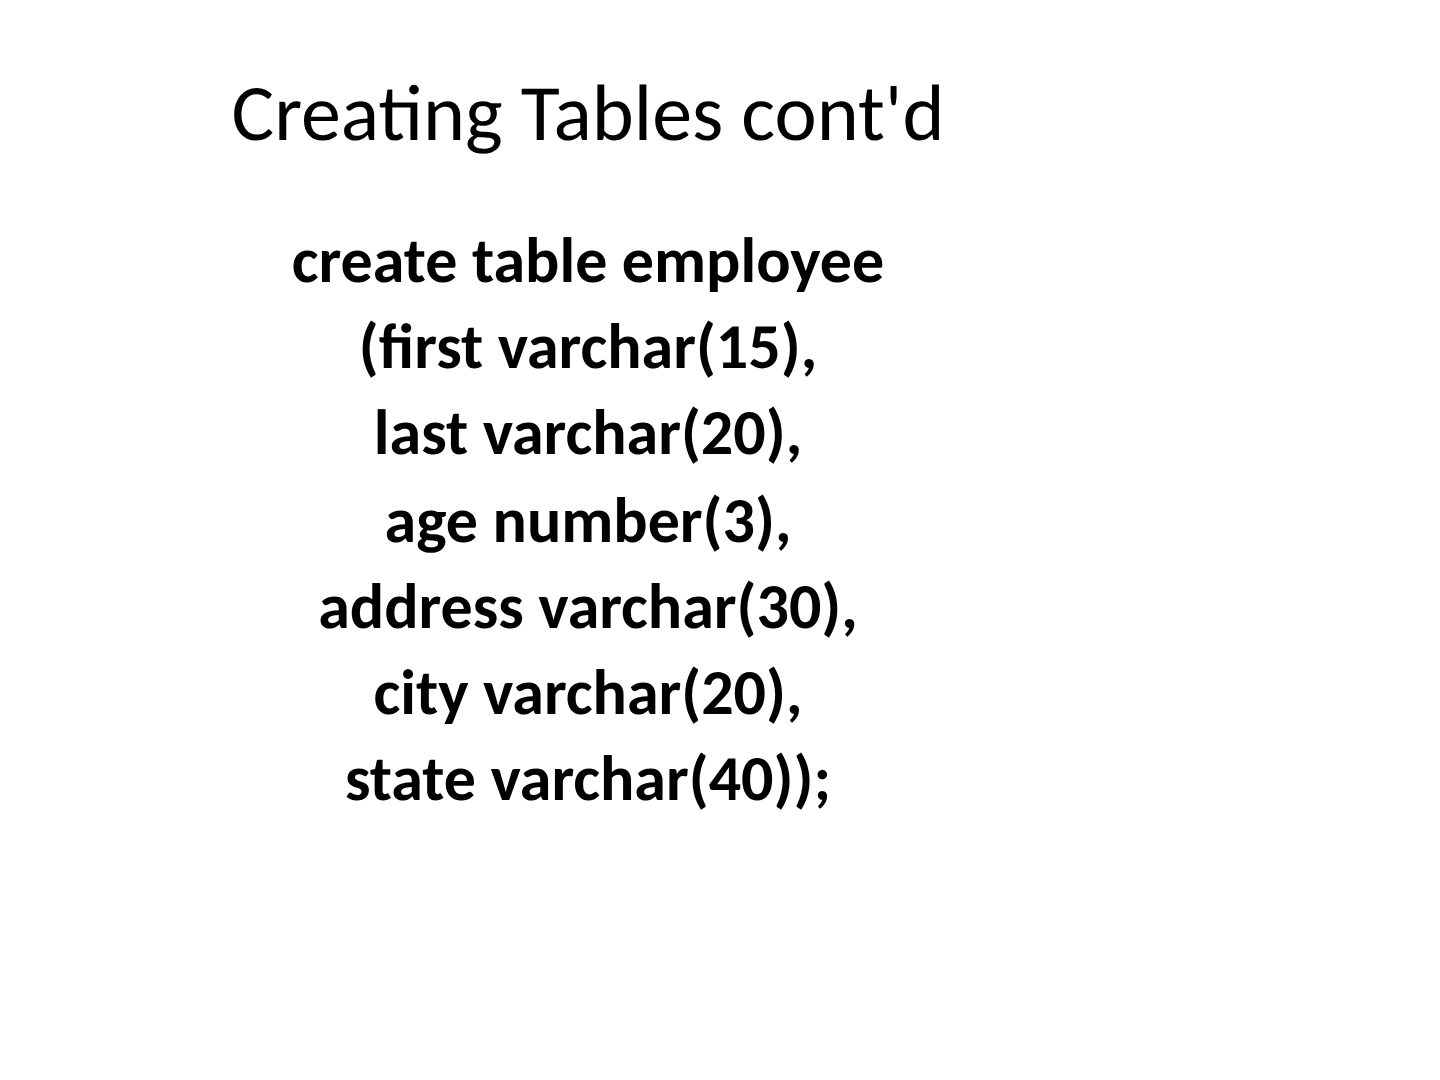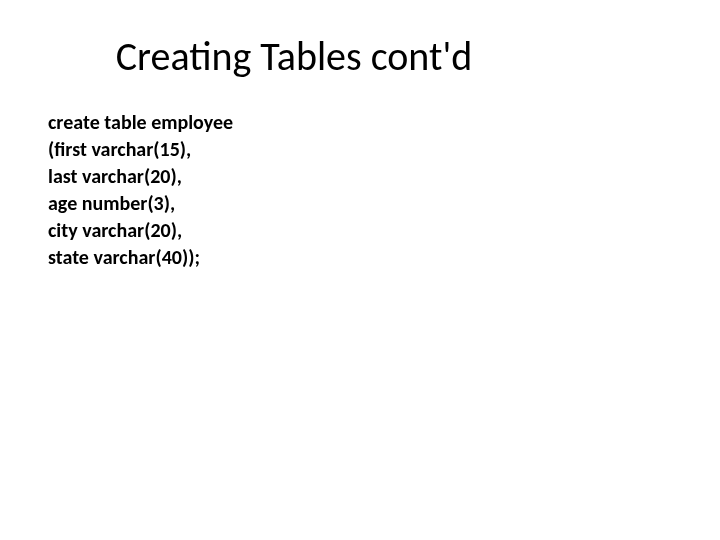--- a/index.html
+++ b/index.html
@@ -24,34 +24,36 @@
     text-align: center;
     margin: 8px 0 28px 0;
     letter-spacing: 0px;
   }
   .intro {
     font-size: 24px;
     font-weight: 400;
     margin: 0 0 36px 0;
   }
   .code-block {
-    font-size: 20px;
+    font-size: 32px;
     font-weight: 700;
     line-height: 1.35;
+    text-align: center;
   }
   .code-line {
     display: block;
   }
 </style>
 </head>
 <body>
 
 <div class="slide">
   <h1 class="title">Creating Tables cont'd</h1>
   <div class="code-block">
     <span class="code-line">create table employee</span>
     <span class="code-line">(first varchar(15),</span>
     <span class="code-line">last varchar(20),</span>
     <span class="code-line">age number(3),</span>
+    <span class="code-line">address varchar(30),</span>
     <span class="code-line">city varchar(20),</span>
     <span class="code-line">state varchar(40));</span>
   </div>
 </div>
 
 </body></html>

